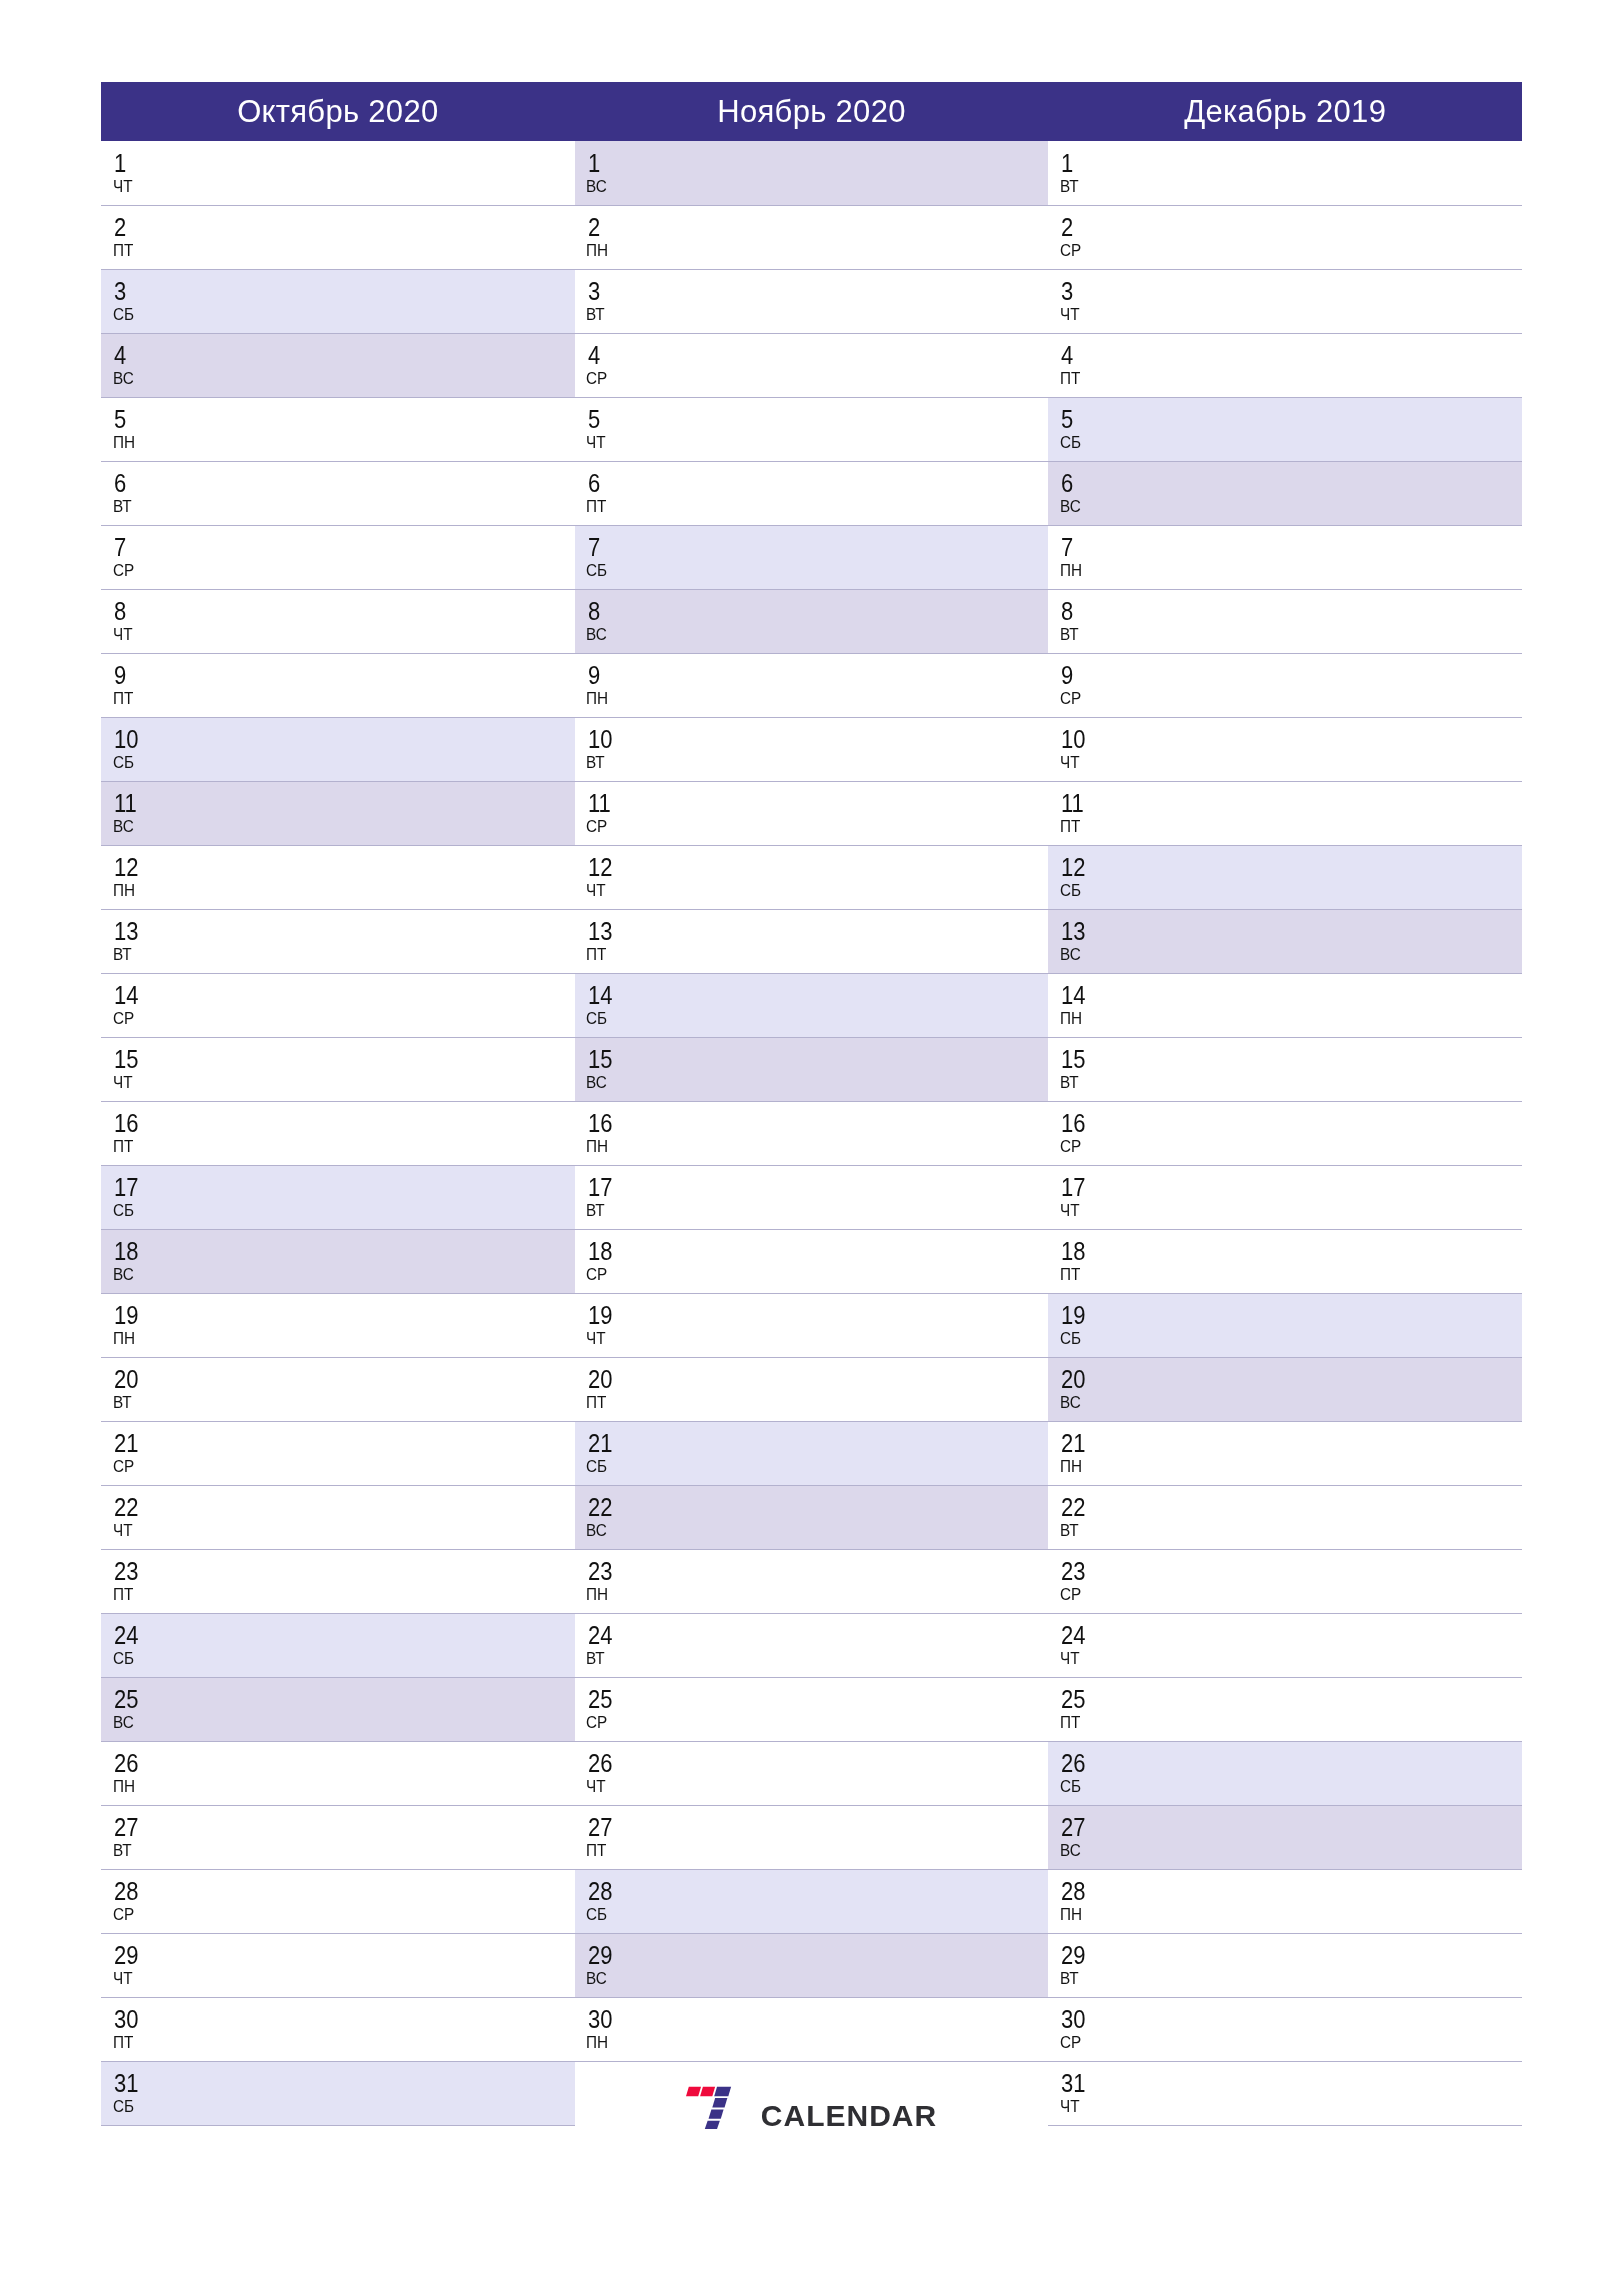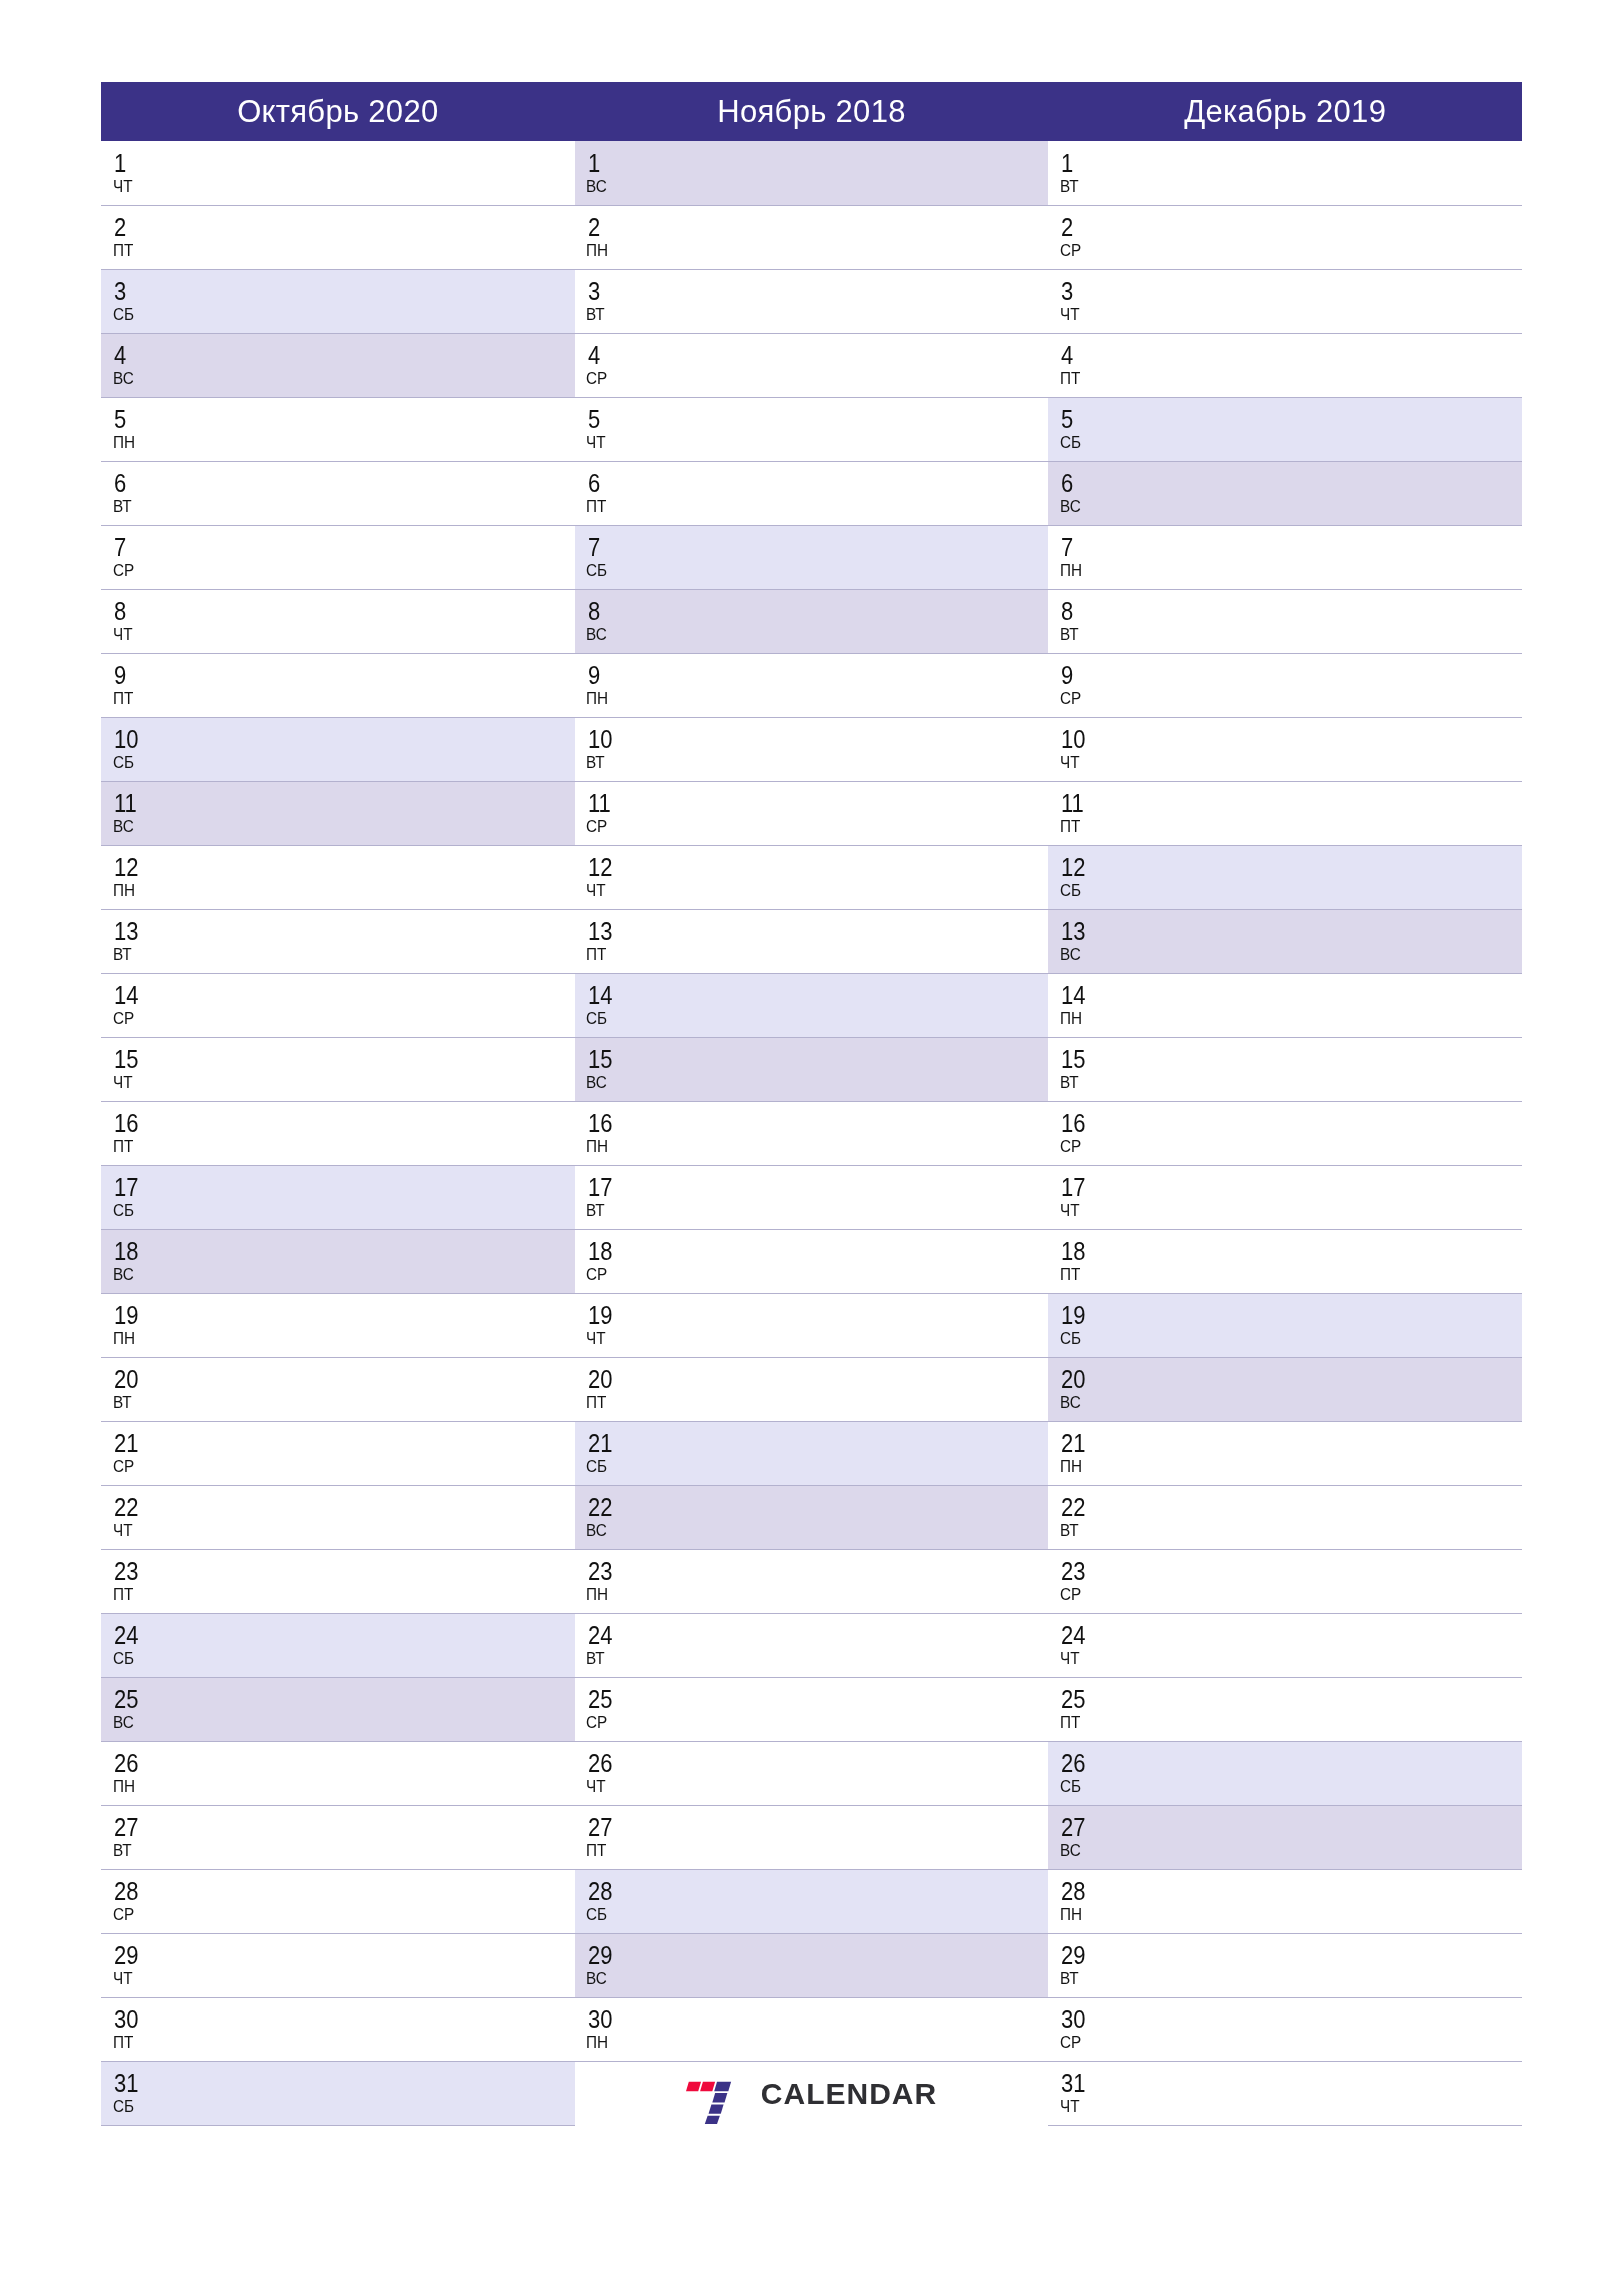--- a/index.html
+++ b/index.html
@@ -97,21 +97,21 @@
     color: #141414;
     transform: scaleX(0.9);
     transform-origin: left center;
     margin-top: 1.3px;
   }
 
   
   .logo-wrap {
     margin-top: 17px;
     display: flex;
-    align-items: flex-start;
+    align-items: flex-end;
     justify-content: center;
     gap: 28px;
     height: 52px;
   }
 
   .logo-mark {
     width: 47px;
     height: 47px;
     flex: none;
   }
@@ -253,21 +253,21 @@
             <span class="day-num">30</span>
             <span class="day-abbr">ПТ</span>
           </div>
           <div class="day-row sat">
             <span class="day-num">31</span>
             <span class="day-abbr">СБ</span>
           </div>
         </div>
       </div>
       <div class="month-col">
-        <div class="month-header">Ноябрь 2018</div>
+        <div class="month-header">Ноябрь 2020</div>
         <div class="days">
           <div class="day-row sun">
             <span class="day-num">1</span>
             <span class="day-abbr">ВС</span>
           </div>
           <div class="day-row ">
             <span class="day-num">2</span>
             <span class="day-abbr">ПН</span>
           </div>
           <div class="day-row ">

